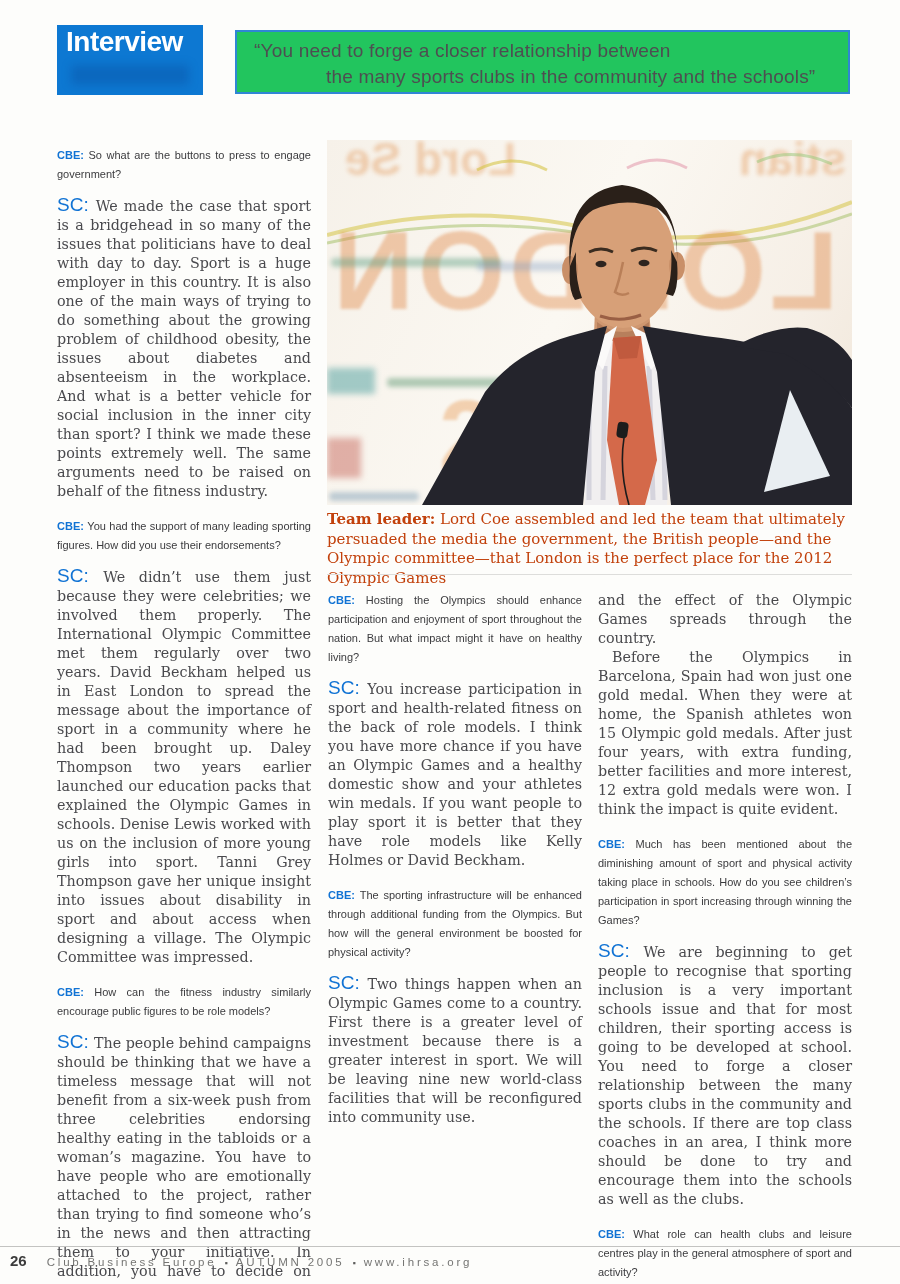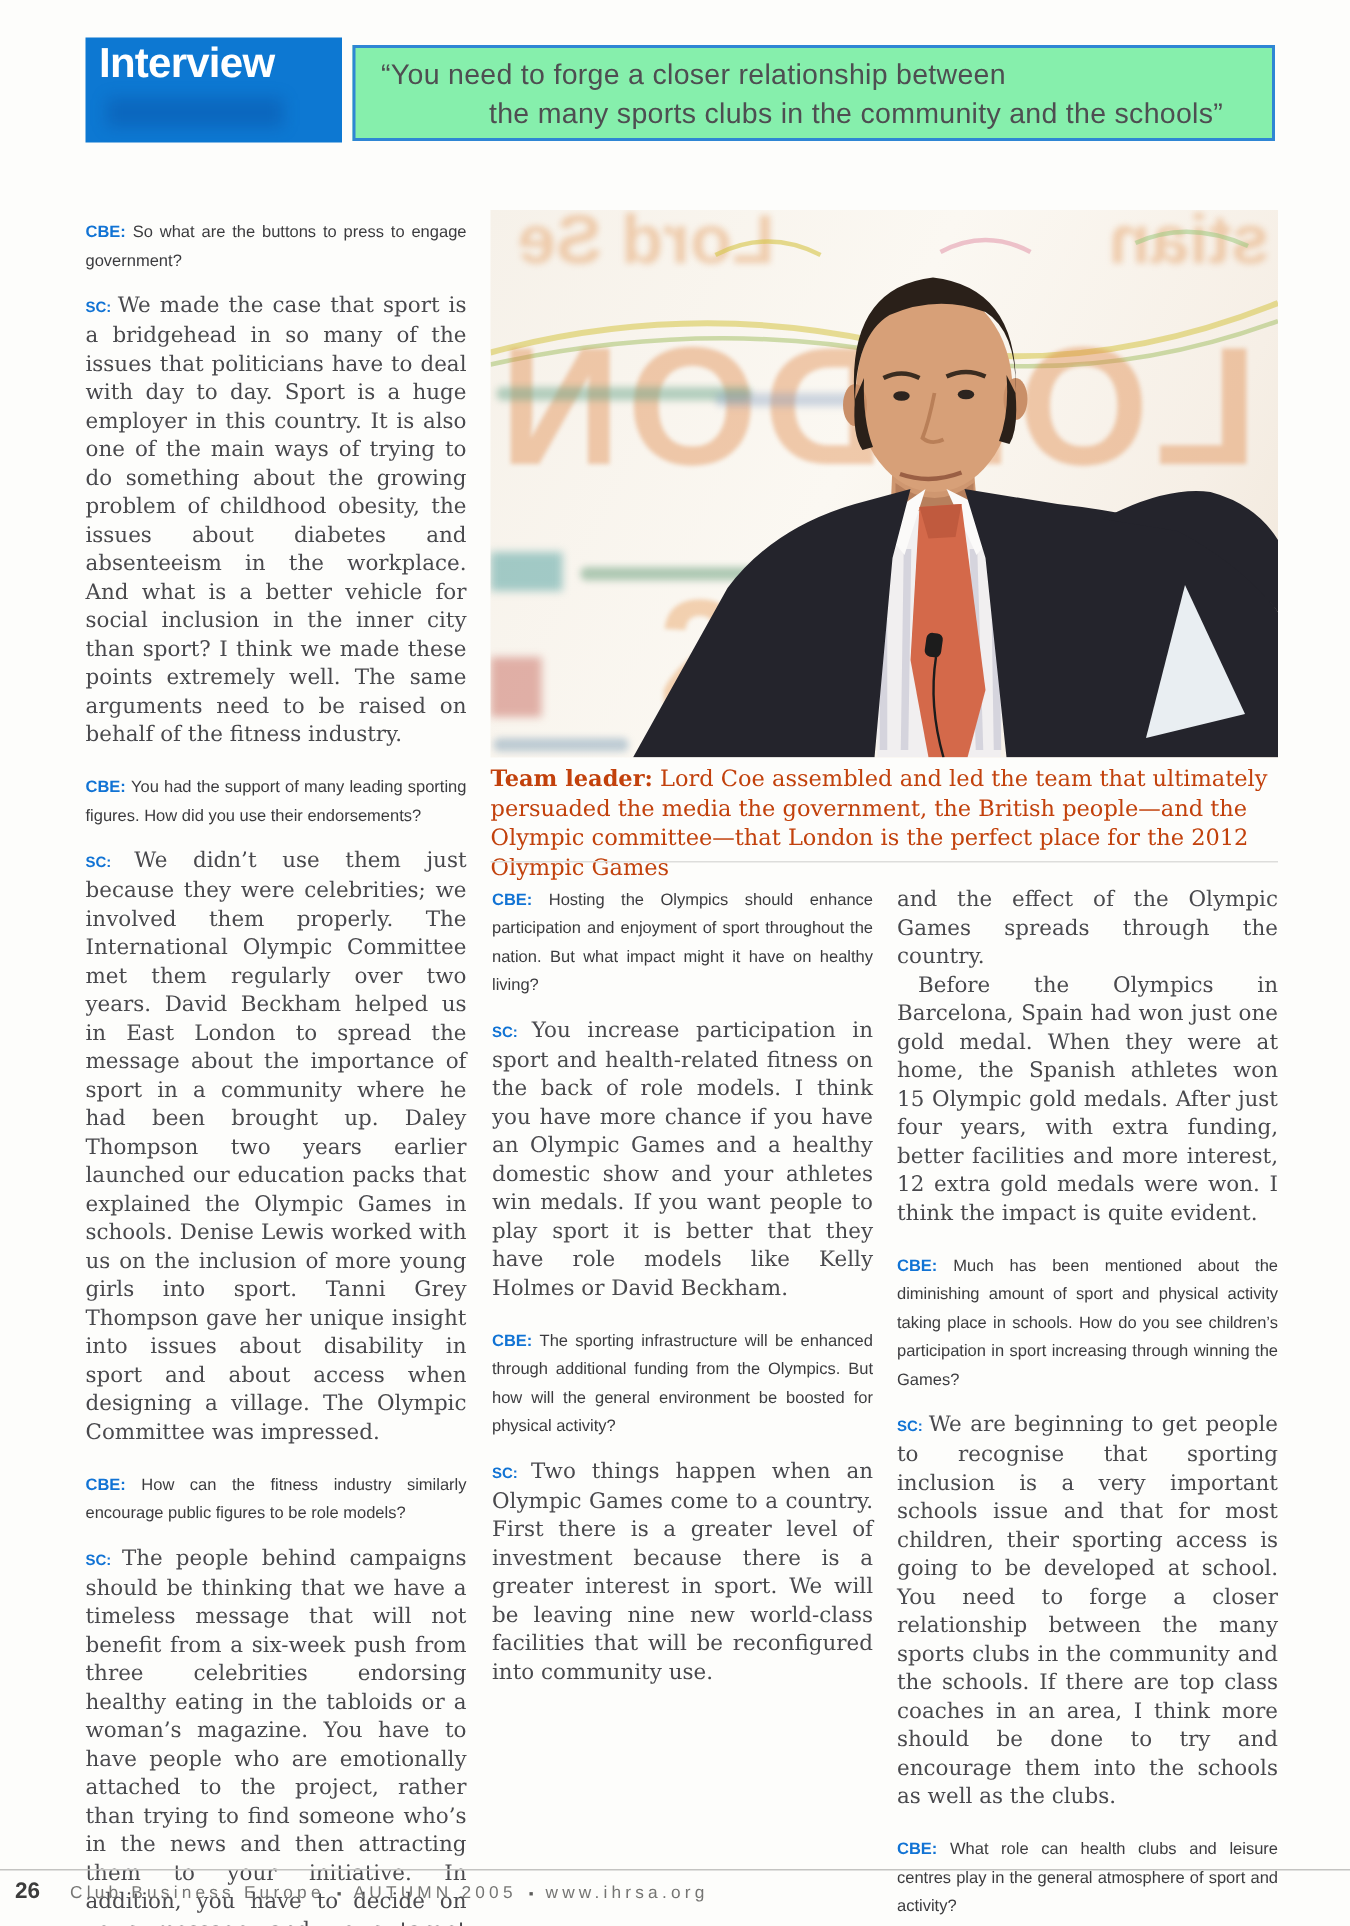--- a/index.html
+++ b/index.html
@@ -1,24 +1,24 @@
 <!DOCTYPE html>
 <html><head>
 <meta charset="utf-8">
 <style>
   html,body{margin:0;padding:0;}
   body{
     width:900px;height:1284px;position:relative;background:#fdfdfb;
     font-family:"Liberation Sans",sans-serif;overflow:hidden;
   }
   
-  .hdr-box{position:absolute;left:57px;top:25px;width:171px;height:70px;background:#0d78d2;}
+  .hdr-box{position:absolute;left:57px;top:25px;width:146px;height:70px;background:#0d78d2;}
   .hdr-label{position:absolute;left:9px;top:1px;color:#fff;font-weight:bold;font-size:28px;letter-spacing:-0.5px;}
   .hdr-ghost{position:absolute;left:14px;top:40px;width:118px;height:20px;background:rgba(8,60,140,0.28);filter:blur(5px);border-radius:3px;}
-  .quote-box{position:absolute;left:235px;top:30px;width:611px;height:60px;background:#86efac;border:2px solid #2f86d4;}
+  .quote-box{position:absolute;left:235px;top:30px;width:611px;height:60px;background:#22c55e;border:2px solid #2f86d4;}
   .quote-l1{position:absolute;left:17px;top:6px;font-size:19px;line-height:26px;color:#4e4e51;letter-spacing:0.2px;}
   .quote-l2{position:absolute;left:69px;top:32px;font-size:19px;line-height:26px;color:#4e4e51;letter-spacing:0.2px;margin-left:20px;}
 
   
   .photo{position:absolute;left:327px;top:140px;width:525px;height:365px;overflow:hidden;
     background:linear-gradient(115deg,#f6f1e9 0%,#fbf8f2 45%,#f6efe6 80%,#f0e6d9 100%);}
   .ph-topleft{position:absolute;left:18px;top:-8px;font-size:46px;font-weight:bold;color:rgba(226,146,78,0.40);filter:blur(2px);transform:scaleX(-1);}
   .ph-topright{position:absolute;right:6px;top:-8px;font-size:46px;font-weight:bold;color:rgba(226,146,78,0.40);filter:blur(2px);transform:scaleX(-1);}
   .ph-london{position:absolute;left:2px;top:66px;font-size:112px;font-weight:bold;letter-spacing:4px;color:rgba(222,130,62,0.40);filter:blur(1.5px);transform:scaleX(-1);}
   .ph-year{position:absolute;left:112px;top:238px;font-size:100px;font-weight:bold;color:rgba(230,155,85,0.42);filter:blur(1.5px);}
@@ -40,21 +40,21 @@
 
   
   .col{position:absolute;width:254px;}
   #col1{left:57px;top:146px;}
   #col2{left:328px;top:591px;}
   #col3{left:598px;top:591px;}
   .col p:first-child{margin-top:0;}
   .q{font-size:11px;line-height:19px;color:#3b3b3e;text-align:justify;margin:16px 0 11px;font-weight:500;}
   .qlab{color:#1173d4;font-weight:bold;}
   .a{font-family:"DejaVu Serif",serif;font-size:14.3px;line-height:19px;color:#49494d;text-align:justify;margin:0;}
-  .alab{color:#1173d4;font-weight:bold;font-family:"Liberation Sans",sans-serif;font-size:10px;}
+  .alab{color:#1173d4;font-weight:normal;font-family:"Liberation Sans",sans-serif;font-size:19px;}
   .cont{text-indent:14px;}
 
   
   .footer-rule{position:absolute;left:0;top:1246px;width:900px;border-top:1px solid #c3c3c1;}
   .footer{position:absolute;left:10px;top:1252px;font-size:11.5px;color:#757573;letter-spacing:2.8px;white-space:nowrap;}
   .page-num{font-size:15px;font-weight:bold;color:#3c3c3c;letter-spacing:0;margin-right:20px;}
   .sep{margin:0 8px;font-size:9px;color:#5c5c5a;letter-spacing:0;}
 </style>
 </head>
 <body>

